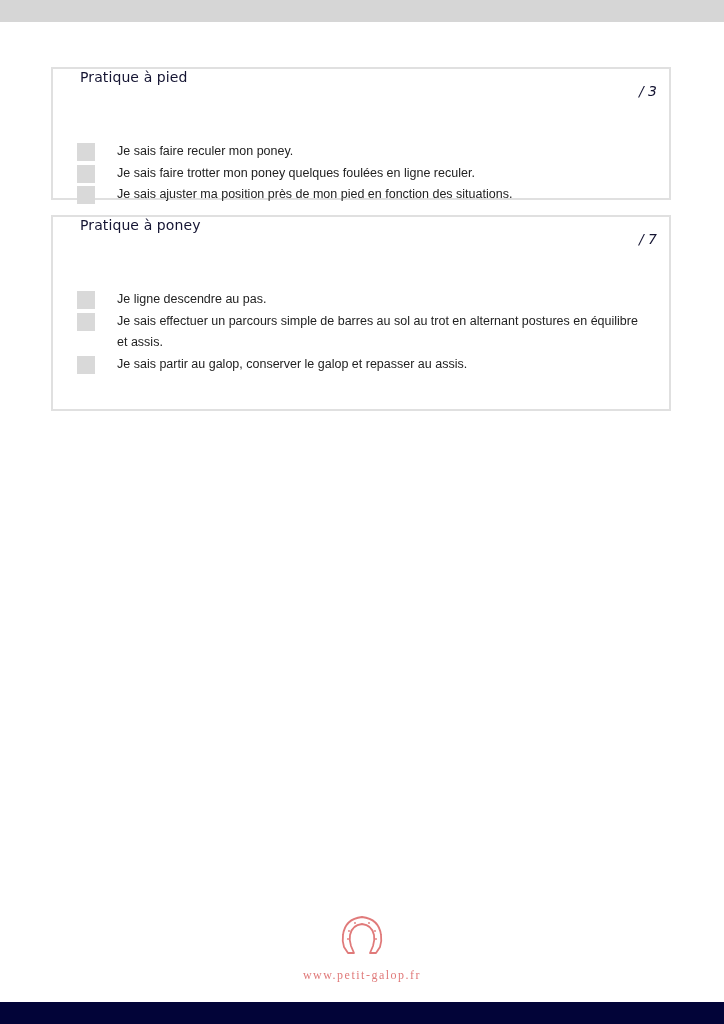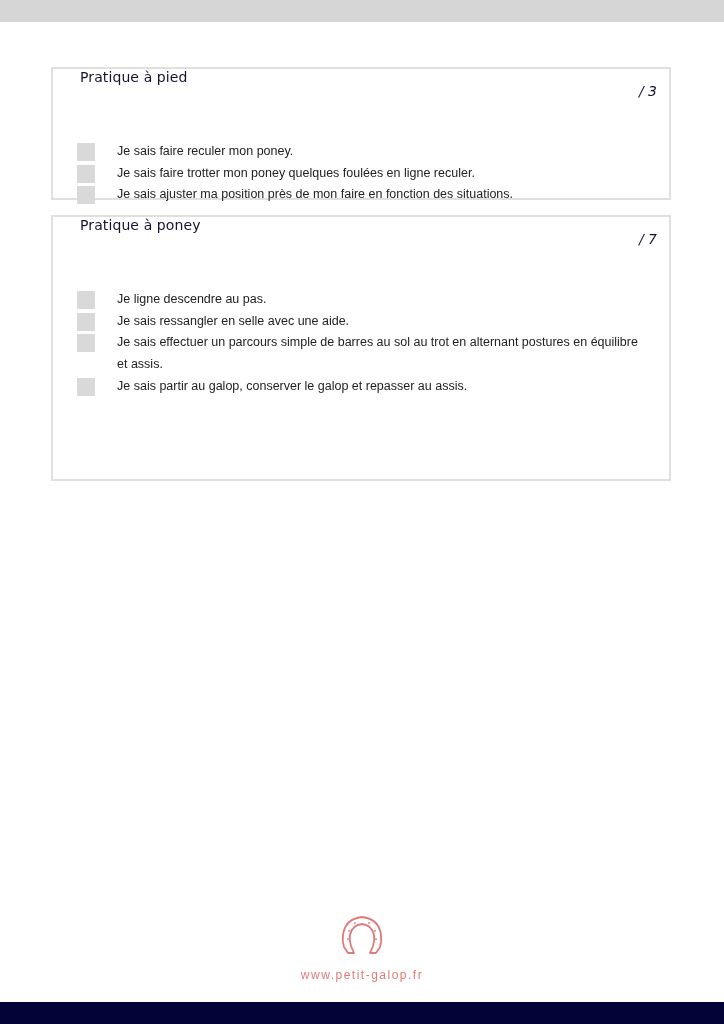--- a/index.html
+++ b/index.html
@@ -1,50 +1,50 @@
 <!DOCTYPE html>
 <html><head>
 <meta charset="utf-8">
 <style>
   html, body { margin:0; padding:0; }
   body { width:724px; height:1024px; position:relative; background:#ffffff; overflow:hidden; font-family:"DejaVu Sans", sans-serif; color:#1e1e3c; }
   .topbar { position:absolute; left:0; top:0; width:724px; height:22px; background:#d6d6d6; }
   .box { position:absolute; left:51px; width:620px; border:2px solid #e0e0e0; box-sizing:border-box; background:#fff; }
   .box1 { top:67px; height:133px; }
-  .box2 { top:215px; height:266px; }
+  .box2 { top:215px; height:196px; }
   .box-title { position:absolute; left:27px; top:0; font-family:"DejaVu Sans", sans-serif; font-size:14px; color:#141432; letter-spacing:0.1px; }
   .box-score { position:absolute; right:12px; top:14px; font-size:14px; font-style:italic; color:#141432; }
   .items { position:absolute; left:24px; top:64px; right:20px;margin-top:8px; }
   .item { position:relative; padding-left:40px; font-family:"Liberation Sans", sans-serif; font-size:12.5px; line-height:21.7px; color:#222; }
   .cb { position:absolute; left:0; top:2px; width:18px; height:18px; background:#d9d9d9; }
   .footer-logo { position:absolute; left:340px; top:913px; width:44px; height:46px; }
-  .footer-url { position:absolute; left:0; width:724px; top:968px; text-align:center; font-family:Liberation Sans, sans-serif; font-size:12px; letter-spacing:1.5px; color:#e07a7a; }
+  .footer-url { position:absolute; left:0; width:724px; top:968px; text-align:center; font-family:Liberation Serif, serif; font-size:12px; letter-spacing:1.5px; color:#e07a7a; }
   .bottombar { position:absolute; left:0; top:1002px; width:724px; height:22px; background:#020438; }
 </style>
 </head>
 <body>
 
 <div class="topbar"></div>
 
 <div class="box box1">
   <div class="box-title">Pratique à pied</div>
   <div class="box-score">/ 3</div>
   <div class="items">
     <div class="item"><span class="cb"></span><span>Je sais faire reculer mon poney.</span></div>
     <div class="item"><span class="cb"></span><span>Je sais faire trotter mon poney quelques foulées en ligne reculer.</span></div>
-    <div class="item"><span class="cb"></span><span>Je sais ajuster ma position près de mon faire en fonction des situations.</span></div>
+    <div class="item"><span class="cb"></span><span>Je sais ajuster ma position près de mon pied en fonction des situations.</span></div>
   </div>
 </div>
 
 <div class="box box2">
   <div class="box-title">Pratique à poney</div>
   <div class="box-score">/ 7</div>
   <div class="items">
     <div class="item"><span class="cb"></span><span>Je ligne descendre au pas.</span></div>
-    <div class="item"><span class="cb"></span><span>Je sais ressangler en selle avec une aide.</span></div>
+    <div class="item"><span class="cb"></span></div>
     <div class="item"><span class="cb"></span><span>Je sais effectuer un parcours simple de barres au sol au trot en alternant postures en équilibre et assis.</span></div>
     <div class="item"><span class="cb"></span><span>Je sais partir au galop, conserver le galop et repasser au assis.</span></div>
   </div>
 </div>
 
 <svg class="footer-logo" viewBox="0 0 44 46">
   <path d="M8 40 L4 34 Q2 28 3 22 Q5 6 22 4 Q39 6 41 22 Q42 28 40 34 L36 40 L30 40 L33 33 Q35 27 34 22 Q32 12 22 11 Q12 12 10 22 Q9 27 11 33 L14 40 Z" fill="none" stroke="#e07a7a" stroke-width="1.8" stroke-linejoin="round"></path>
   <circle cx="8" cy="26" r="0.9" fill="#e07a7a"></circle>
   <circle cx="9" cy="18" r="0.9" fill="#e07a7a"></circle>
   <circle cx="15" cy="10" r="0.9" fill="#e07a7a"></circle>

